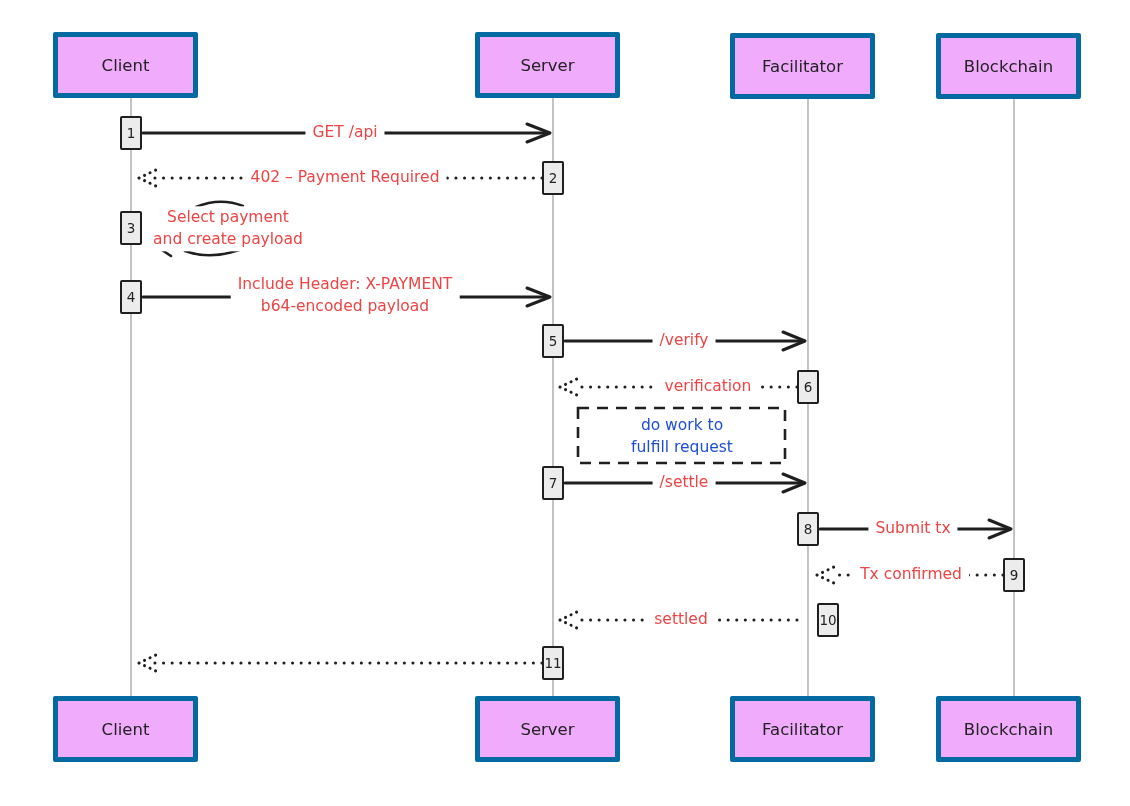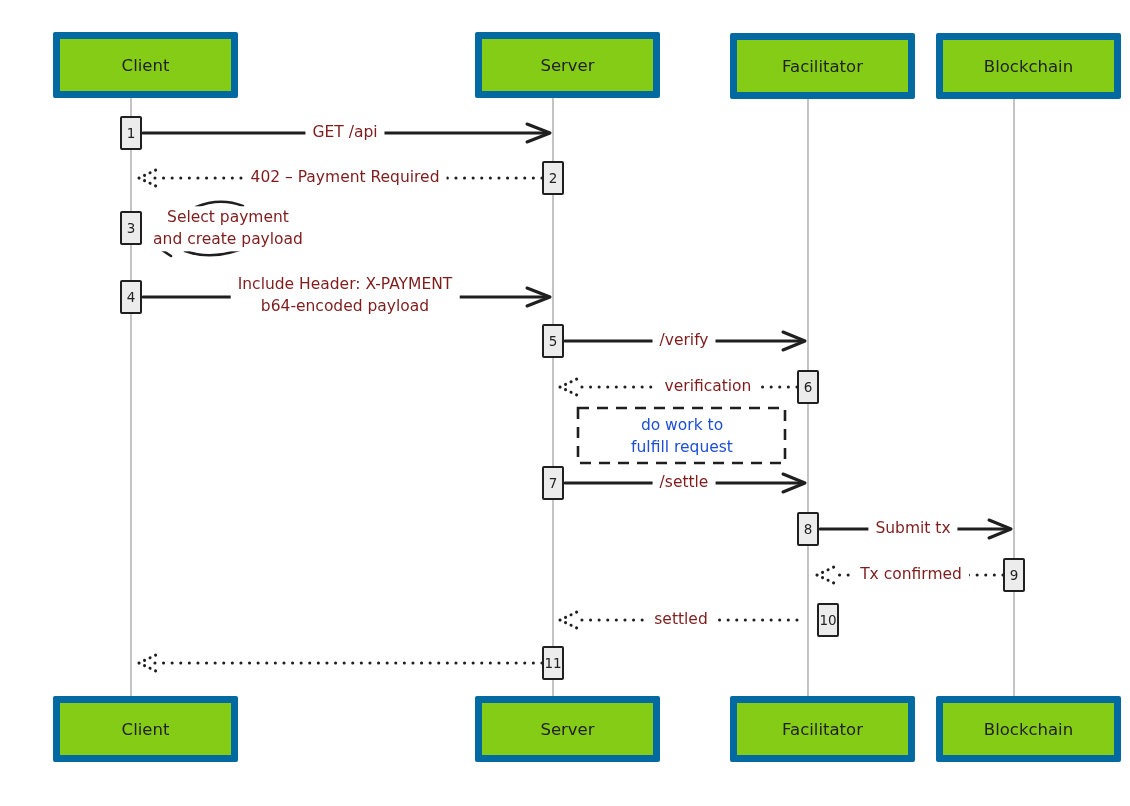--- a/index.html
+++ b/index.html
@@ -16,25 +16,25 @@
   .lifeline { stroke: #b5b5b5; stroke-width: 1.6; }
   .solid { stroke: #1f1f1f; stroke-width: 3; fill: none; stroke-linecap: round; }
   .head  { stroke: #1f1f1f; stroke-width: 3; fill: none; stroke-linecap: round; stroke-linejoin: round; }
   .dotted { stroke: #1f1f1f; stroke-width: 3; fill: none; stroke-linecap: round; stroke-dasharray: 0.1 8.5; }
   .dotted-head { stroke: #1f1f1f; stroke-width: 3; fill: none; stroke-linecap: round; stroke-dasharray: 0.1 6; }
   .dashed-rect { stroke: #1f1f1f; stroke-width: 2.6; fill: none; stroke-dasharray: 11 8; }
   .sketch { stroke: #1f1f1f; stroke-width: 2.6; fill: none; stroke-linecap: round; }
 
   .actor {
     position: absolute;
-    width: 185px;
+    width: 145px;
     height: 66px;
-    border: 7px solid #0369a1;
+    border: 5px solid #0369a1;
     border-radius: 2px;
-    background: #84cc16;
+    background: #f0abfc;
     display: flex;
     align-items: center;
     justify-content: center;
     font-size: 16.5px;
     color: #222222;
     box-sizing: border-box;
   }
   .step {
     position: absolute;
     width: 22px;
@@ -49,21 +49,21 @@
     color: #222222;
     box-sizing: border-box;
   }
   .msg {
     position: absolute;
     transform: translate(-50%, -50%);
     background: #ffffff;
     padding: 1px 7px;
     font-size: 15.5px;
     line-height: 1.4;
-    color: #7f1d1d;
+    color: #ef4444;
     text-align: center;
     white-space: pre-line;
   }
   .note-label {
     position: absolute;
     transform: translate(-50%, -50%);
     font-size: 15.5px;
     line-height: 1.45;
     color: #1d4ed8;
     text-align: center;

